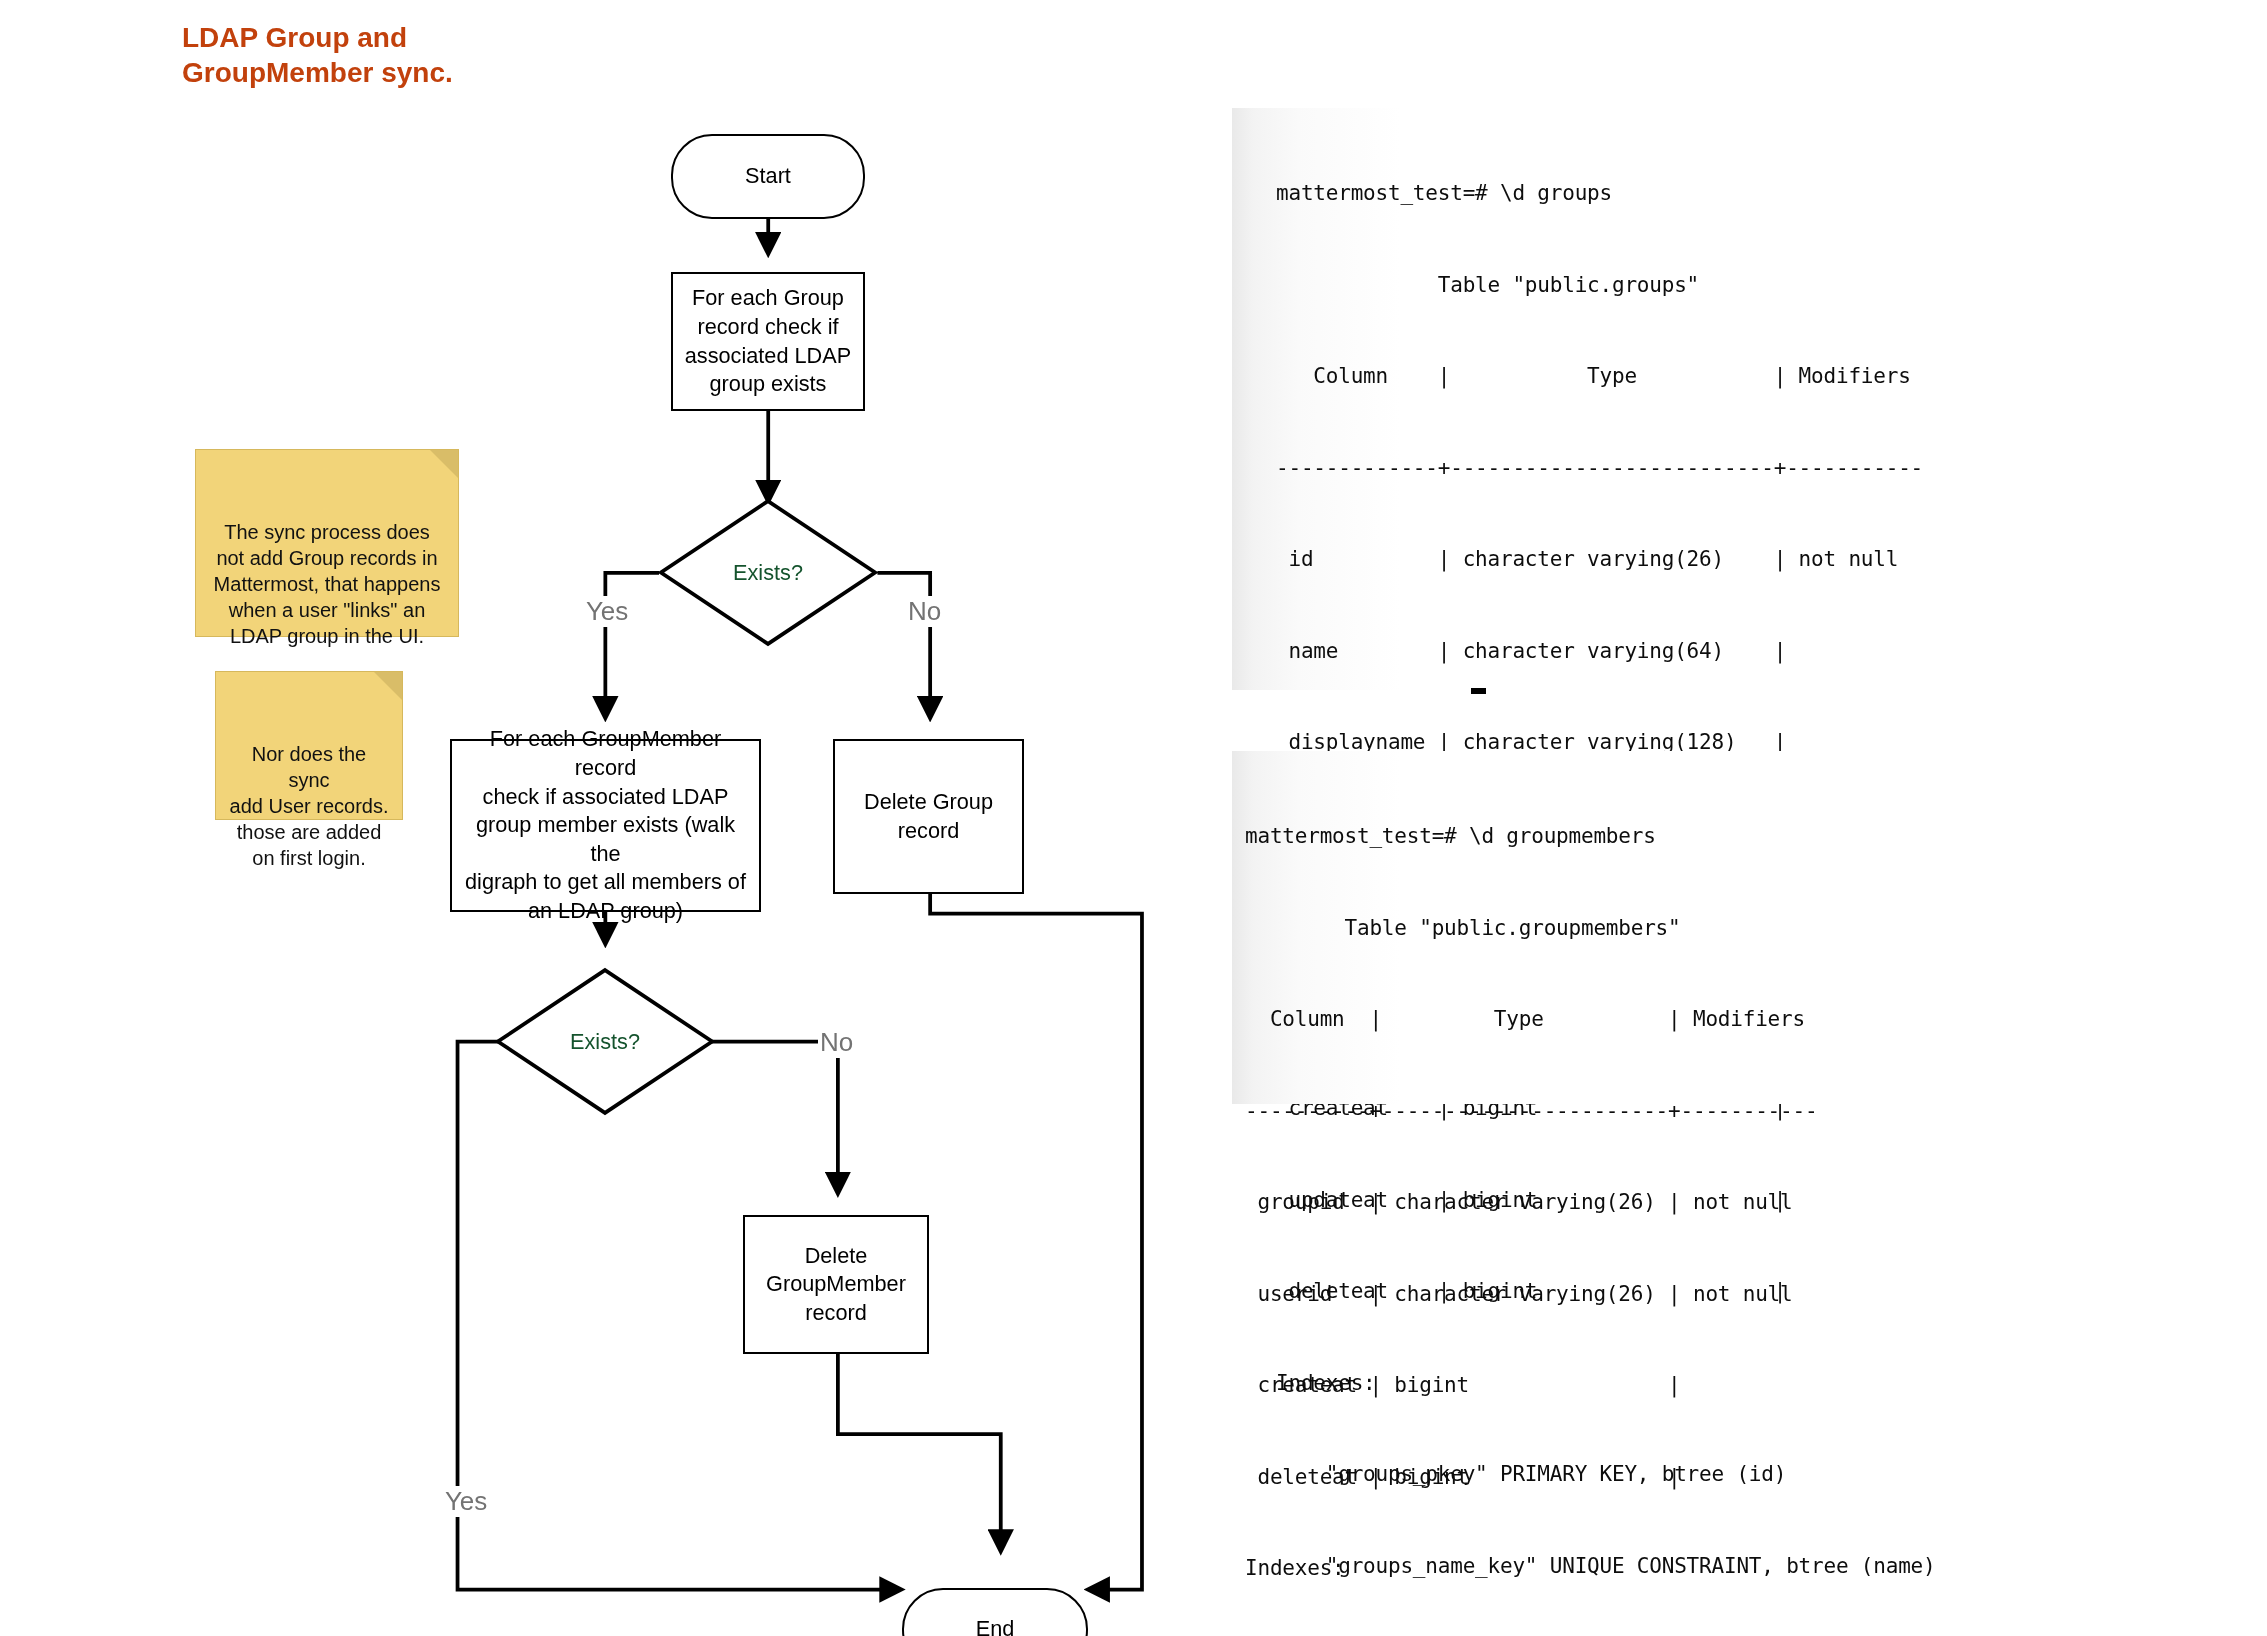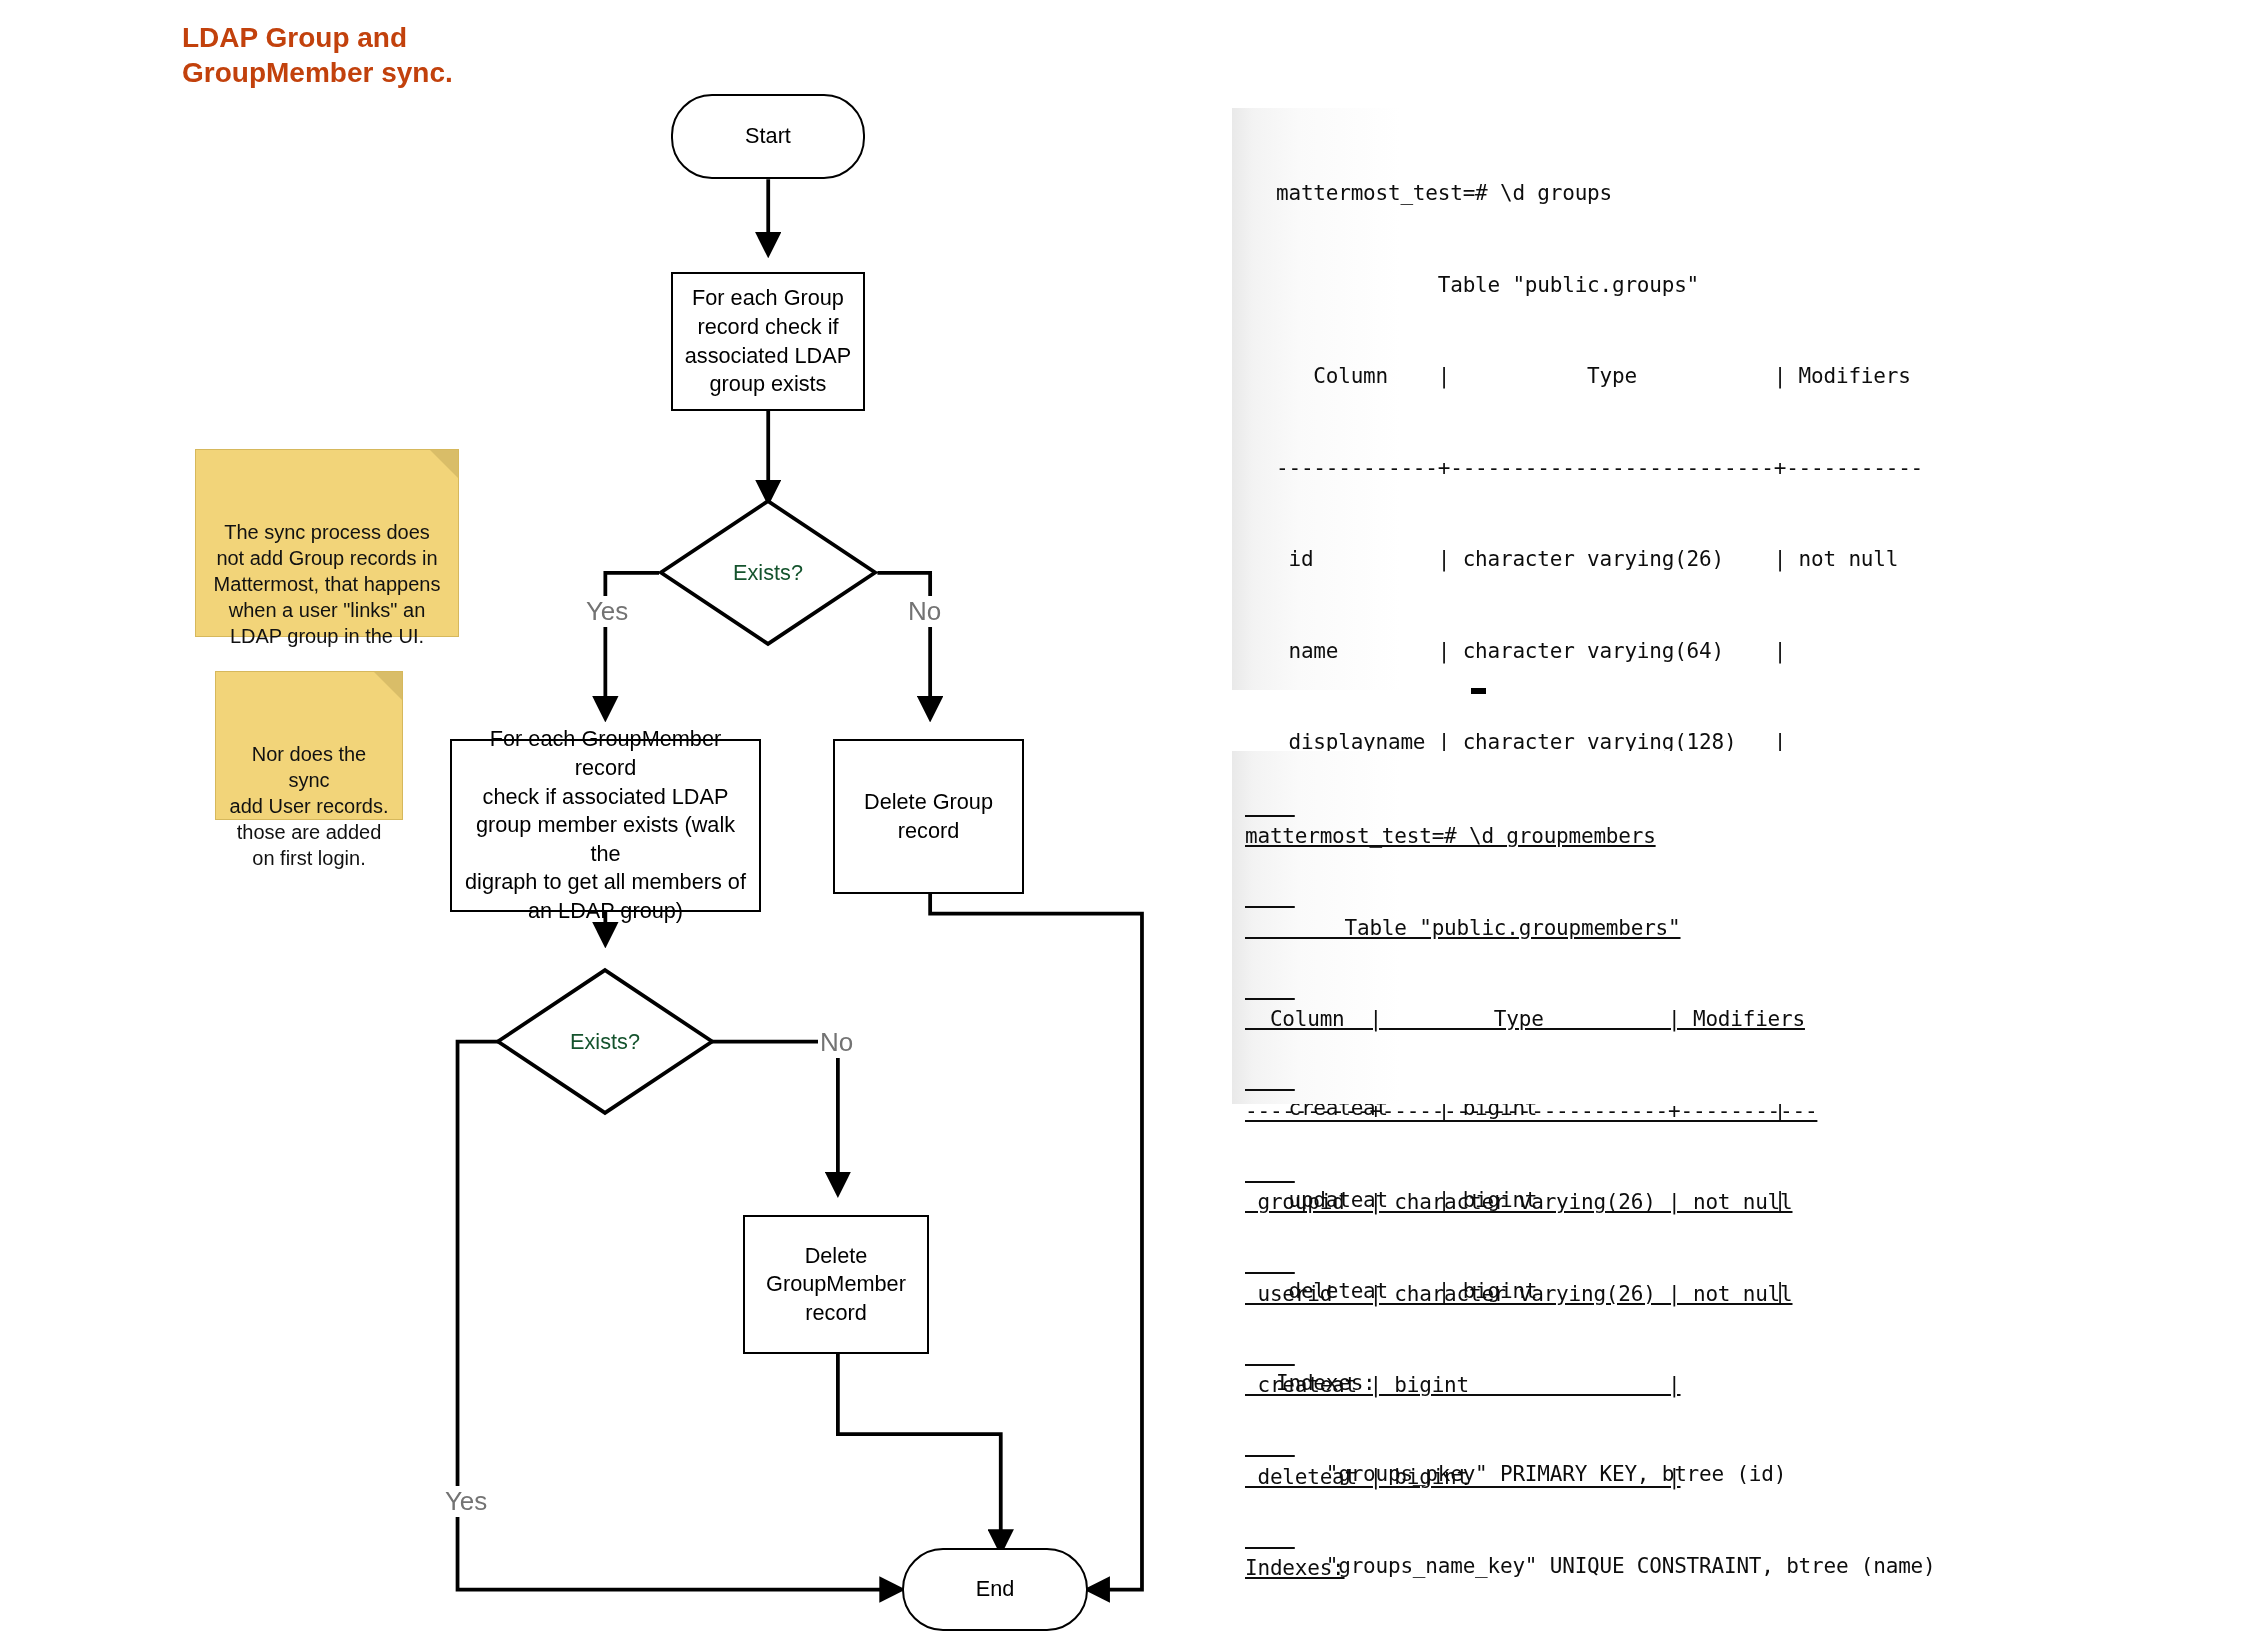--- a/index.html
+++ b/index.html
@@ -44,20 +44,21 @@
     justify-content: center;
     text-align: center;
     font-size: 21.7px;
     line-height: 1.32;
     color: #000000;
     padding: 3.8px 7.5px;
     white-space: pre-line;
   }
   .terminator {
     border-radius: 41px;
+    margin-top: 40px;
   }
   .process { border-radius: 0; margin-top: 21px; }
 
   .diamond-wrap {
     position: absolute;
   }
   .diamond-wrap svg {
     position: absolute;
     left: 0;
     top: 0;
@@ -251,21 +252,21 @@
     <span class="term-line"> deleteat    | bigint                   |</span>
     <span class="term-line">Indexes:</span>
     <span class="term-line">    "groups_pkey" PRIMARY KEY, btree (id)</span>
     <span class="term-line">    "groups_name_key" UNIQUE CONSTRAINT, btree (name)</span>
     
     
   </div>
 
   <div class="cursor-block" style="left:1471px; top:688px;"></div>
 
-  <div class="terminal" style="left:1232px; top:751px; width:951px; height:353px;text-decoration:underline;">
+  <div class="terminal" style="left:1232px; top:751px; width:951px; height:353px;">
     <span class="term-line">mattermost_test=# \d groupmembers</span>
     <span class="term-line">        Table "public.groupmembers"</span>
     <span class="term-line">  Column  |         Type          | Modifiers</span>
     <span class="term-line">----------+-----------------------+-----------</span>
     <span class="term-line"> groupid  | character varying(26) | not null</span>
     <span class="term-line"> userid   | character varying(26) | not null</span>
     <span class="term-line"> createat | bigint                |</span>
     <span class="term-line"> deleteat | bigint                |</span>
     <span class="term-line">Indexes:</span>
     

